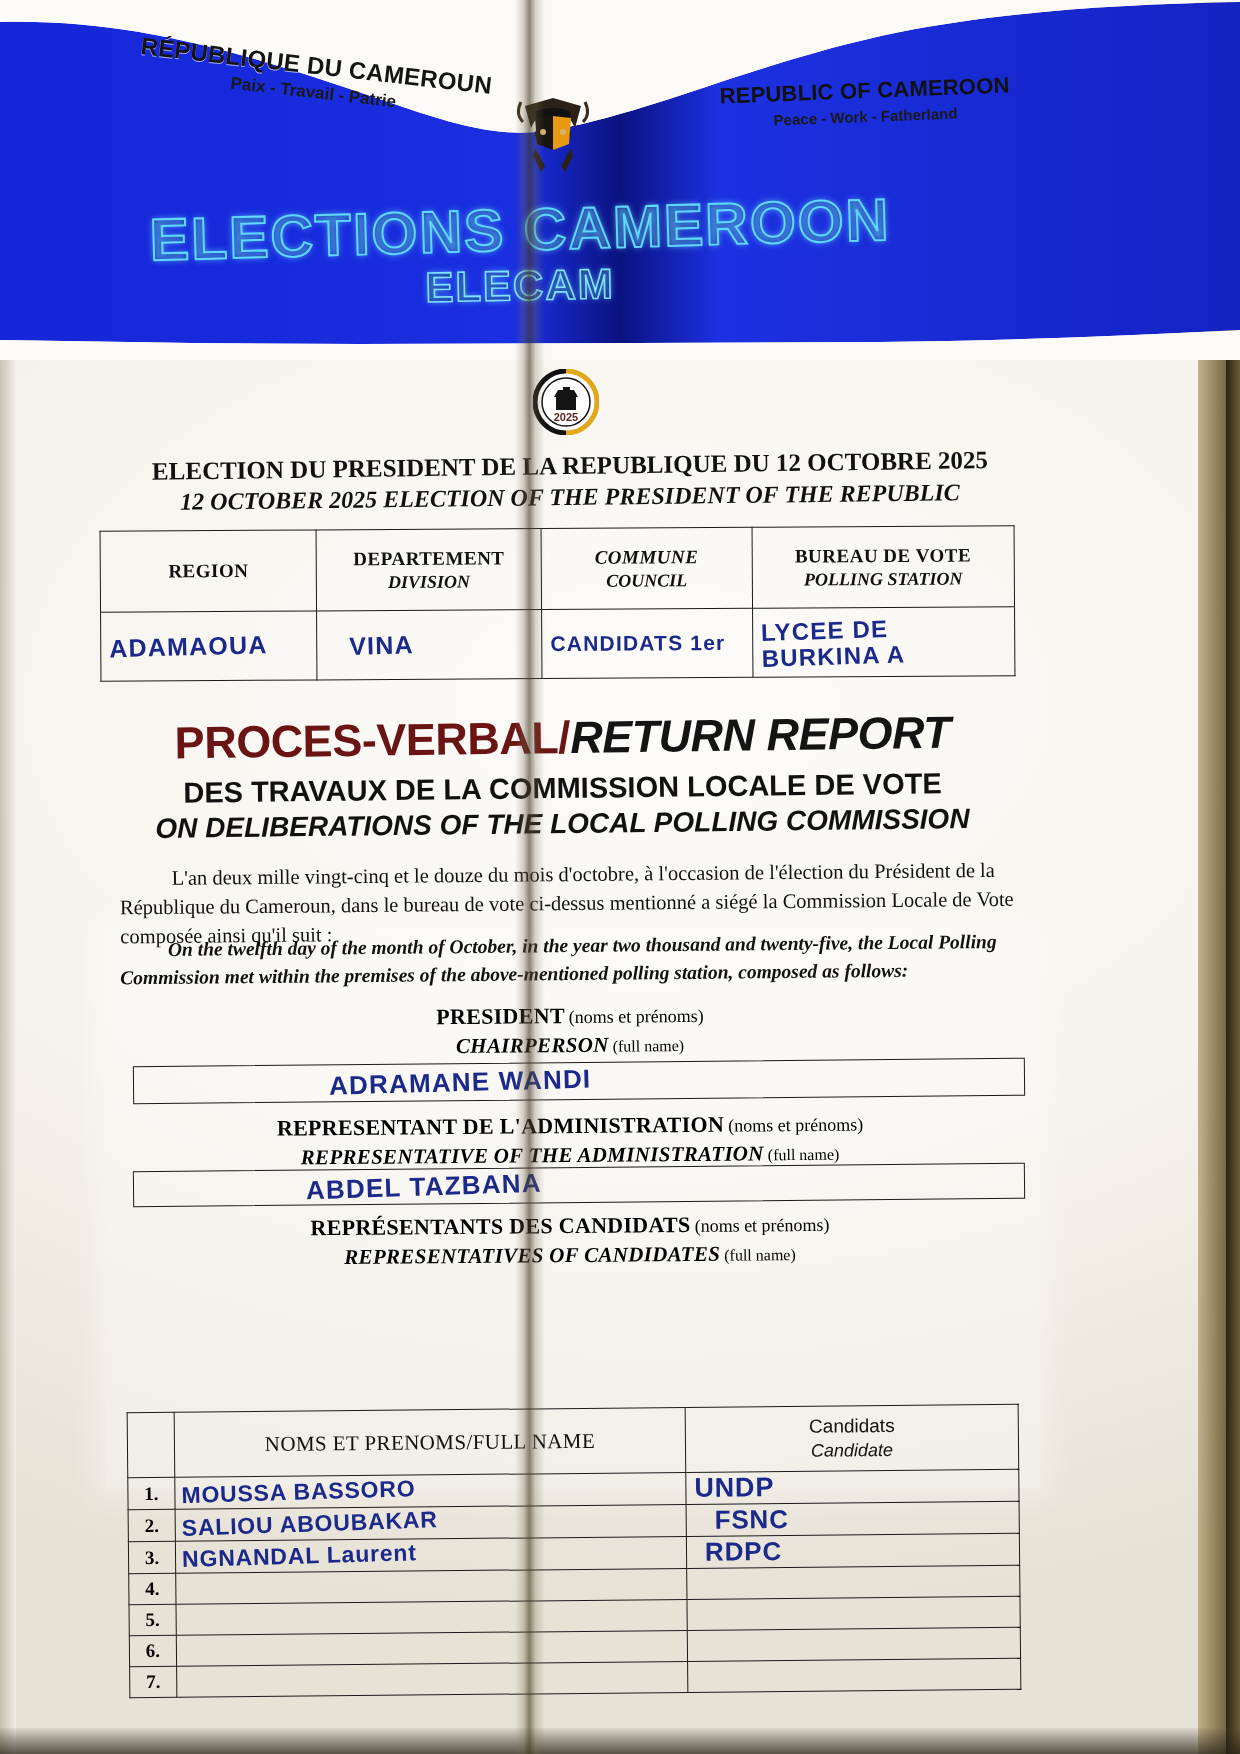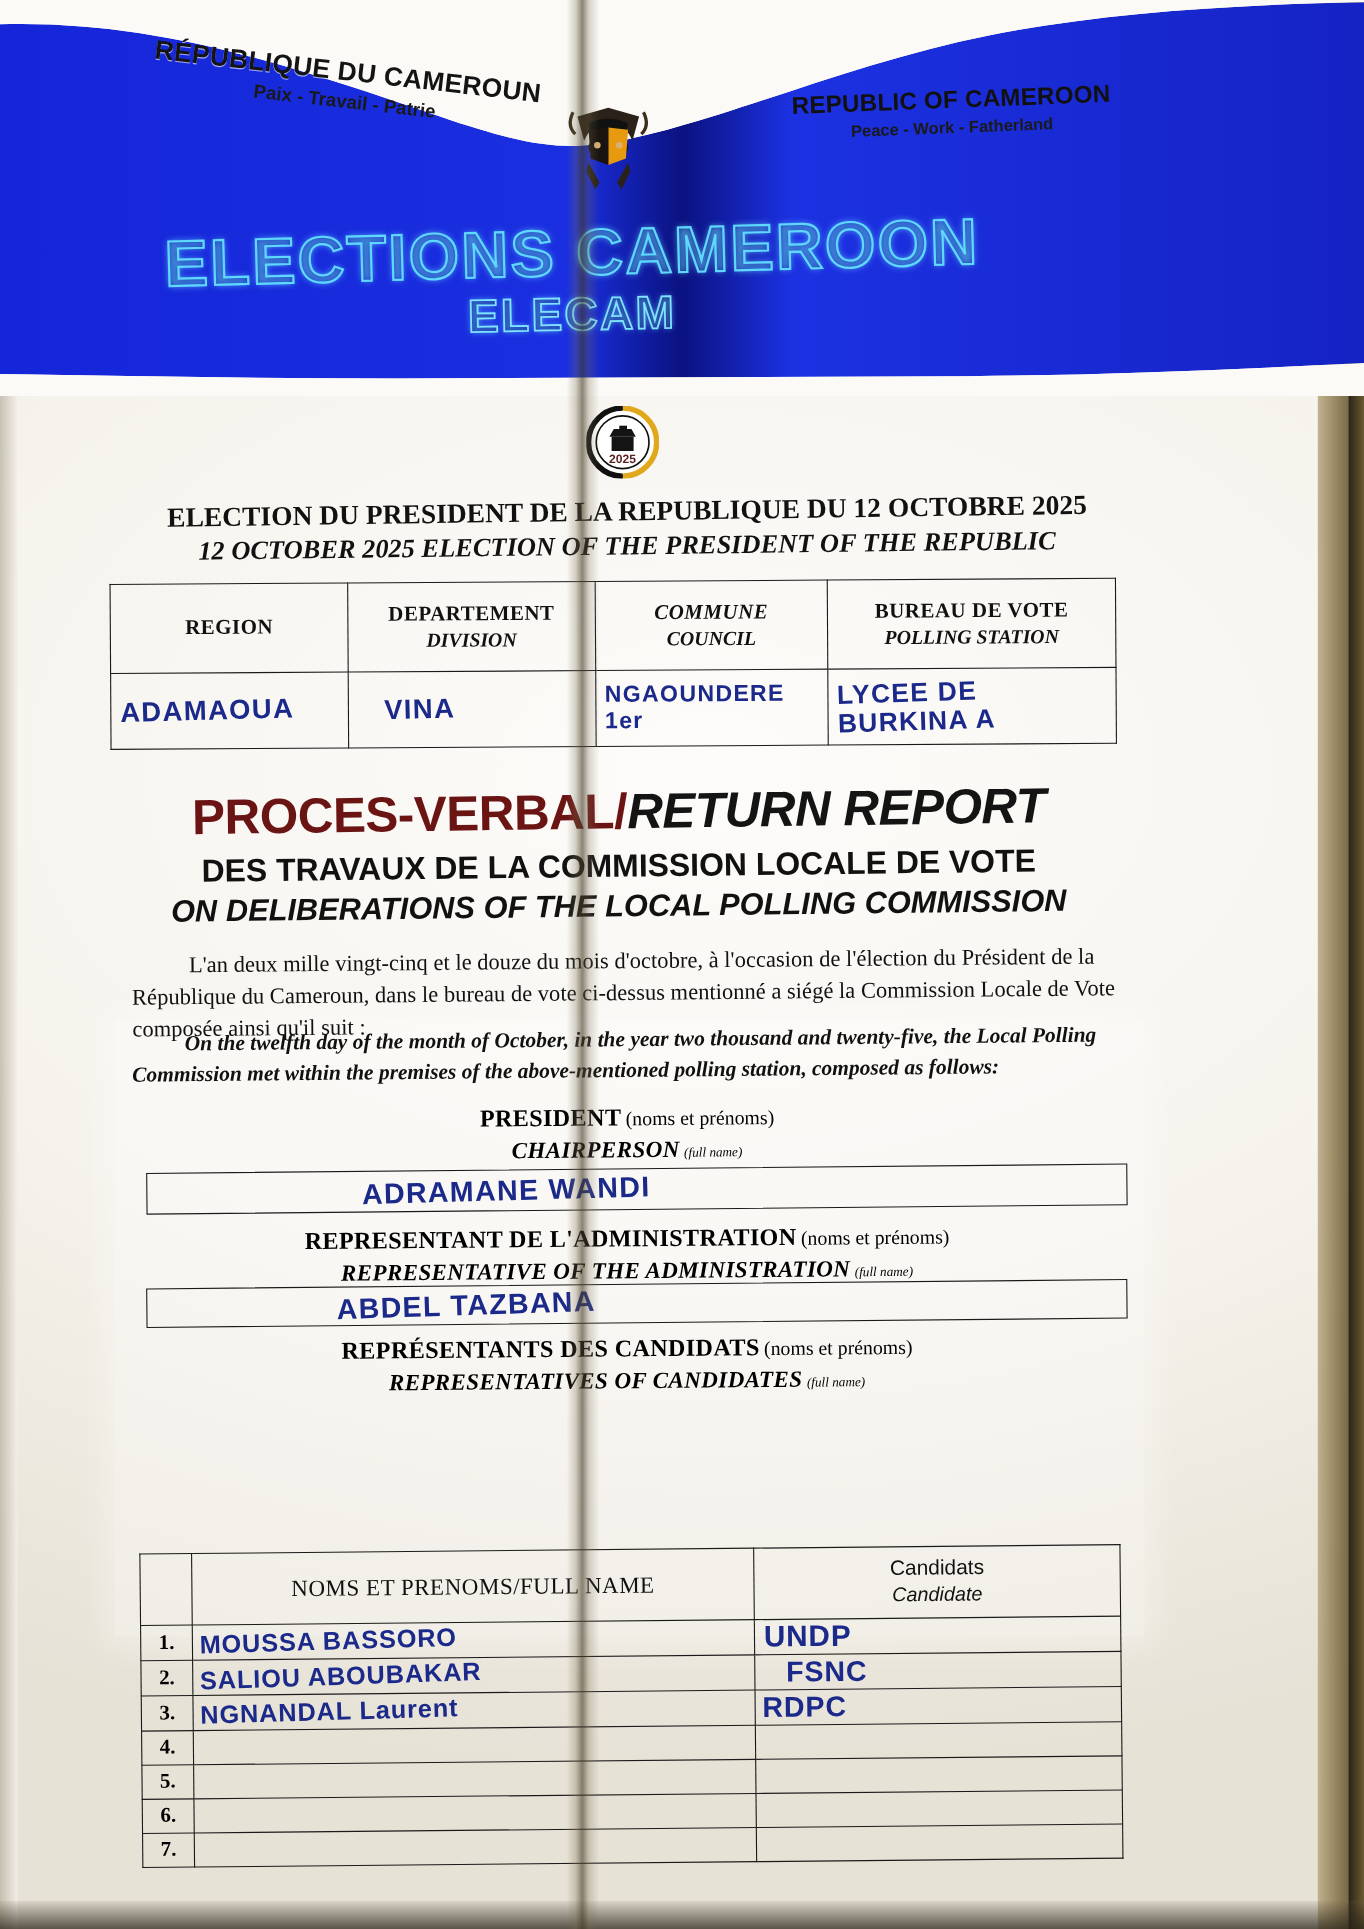--- a/index.html
+++ b/index.html
@@ -173,21 +173,21 @@
     font-size:19.5px;line-height:1.42;color:#111;text-indent:48px;transform:rotate(-0.55deg);
   }
   
   .lbl{
     position:absolute;width:1020px;left:60px;text-align:center;
     font-family:"Liberation Serif",serif;transform:rotate(-0.5deg);
   }
   .lbl b{font-size:22px;letter-spacing:.3px;}
   .lbl .paren{font-size:18px;font-weight:normal;}
   .lbl.it b{font-style:italic;font-size:21px;}
-  .lbl.it .paren{font-style:italic;font-size:12px;}
+  .lbl.it .paren{font-size:16px;}
   
   .fill-box{
     position:absolute;border:1.6px solid #1a1a1a;
     transform:rotate(-0.55deg);
     display:flex;align-items:center;
   }
   
   .cand-table{
     position:absolute;left:128px;top:1408px;width:892px;
     border-collapse:collapse;transform:rotate(-0.55deg);
@@ -310,21 +310,21 @@
         </th>
       </tr>
       <tr>
         <td>
           <span class="hand hw1">ADAMAOUA</span>
         </td>
         <td>
           <span class="hand hw1" style="margin-left:24px">VINA</span>
         </td>
         <td>
-          <span class="hand hw-small">NGAOUNDERE 1er</span>
+          <span class="hand hw-small">CANDIDATS 1er</span>
         </td>
         <td>
           <div class="hand stack" style="font-size:24px;transform:rotate(-1.5deg)">
             <div>LYCEE DE</div>
             <div>BURKINA A</div>
           </div>
         </td>
       </tr>
     </tbody>
       </table>
@@ -398,21 +398,21 @@
         <td class="row-cell">
           <span class="cand-hand" style="font-size:26px;margin-left:22px">FSNC</span>
         </td>
       </tr>
       <tr>
         <td class="c-num row-cell">3.</td>
         <td class="row-cell">
           <span class="cand-hand" style="transform:rotate(-1.1deg)">NGNANDAL Laurent</span>
         </td>
         <td class="row-cell">
-          <span class="cand-hand" style="font-size:26px;">RDPC</span>
+          <span class="cand-hand" style="font-size:26px;margin-left:12px">RDPC</span>
         </td>
       </tr>
       <tr>
         <td class="c-num row-cell">4.</td>
         <td class="row-cell"></td>
         <td class="row-cell"></td>
       </tr>
       <tr>
         <td class="c-num row-cell">5.</td>
         <td class="row-cell"></td>

